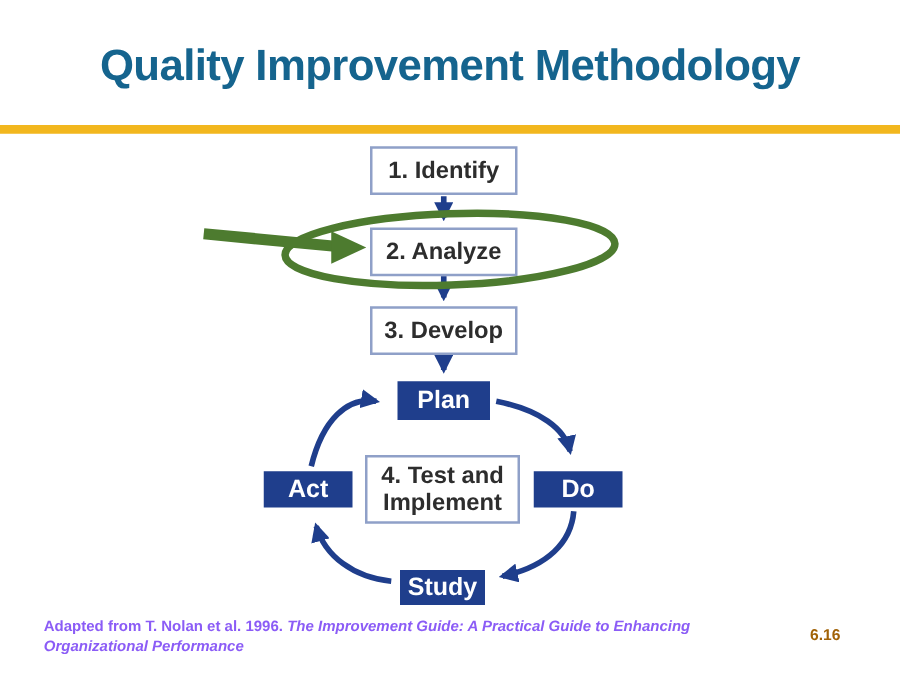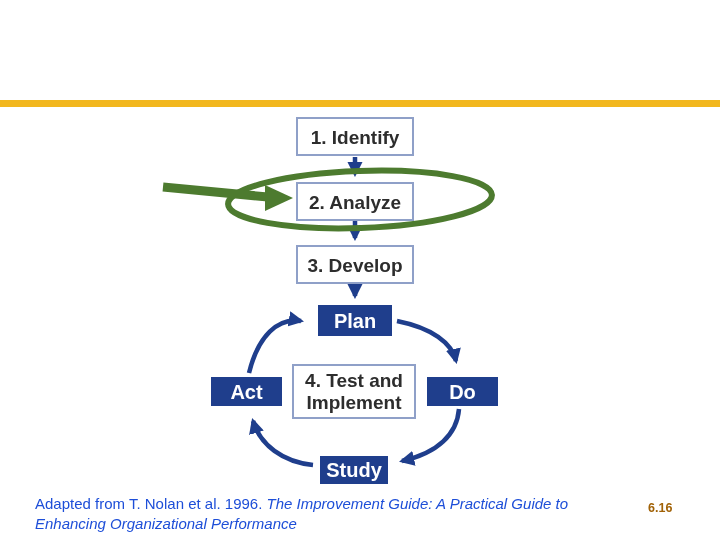--- a/index.html
+++ b/index.html
@@ -40,38 +40,40 @@
   .box-label-white {
     font-family: "Liberation Sans", sans-serif;
     font-weight: 700;
     fill: #ffffff;
   }
   .citation {
     position: absolute;
     left: 35px; top: 494px;
     width: 578px;
     margin: 0;
-    font-size: 15px;
+    font-size: 12px;
     line-height: 1.33;
-    color: #1d4ed8;
+    color: #8b5cf6;
+    font-weight: bold;
   }
   .citation i { font-style: italic; }
   .page-number {
     position: absolute;
     left: 648px; top: 501px;
     font-size: 12.5px;
     font-weight: 700;
     color: #a16207;
   }
 </style>
 </head>
 <body>
 
 <div class="slide">
 
+  <h1 class="slide-title">Quality Improvement Methodology</h1>
 
   <div class="accent-bar"></div>
 
   <svg class="diagram-svg" viewBox="0 0 720 540">
     <defs>
       <marker id="mblue" viewBox="0 0 10 10" refX="8" refY="5" markerWidth="3.4" markerHeight="3.4" orient="auto">
         <path d="M0,0 L10,5 L0,10 z" fill="#1f3e8c"></path>
       </marker>
     </defs>
 

